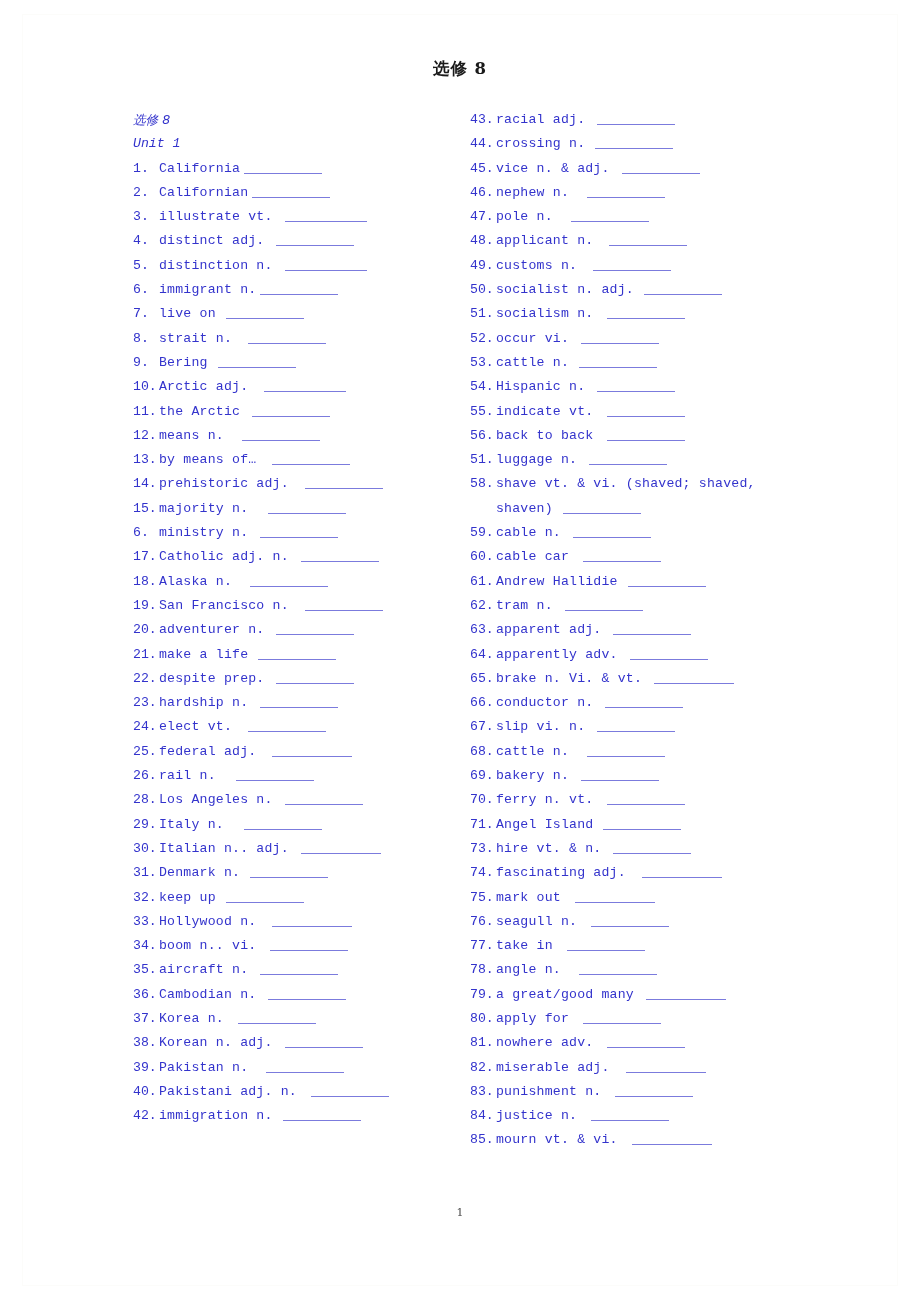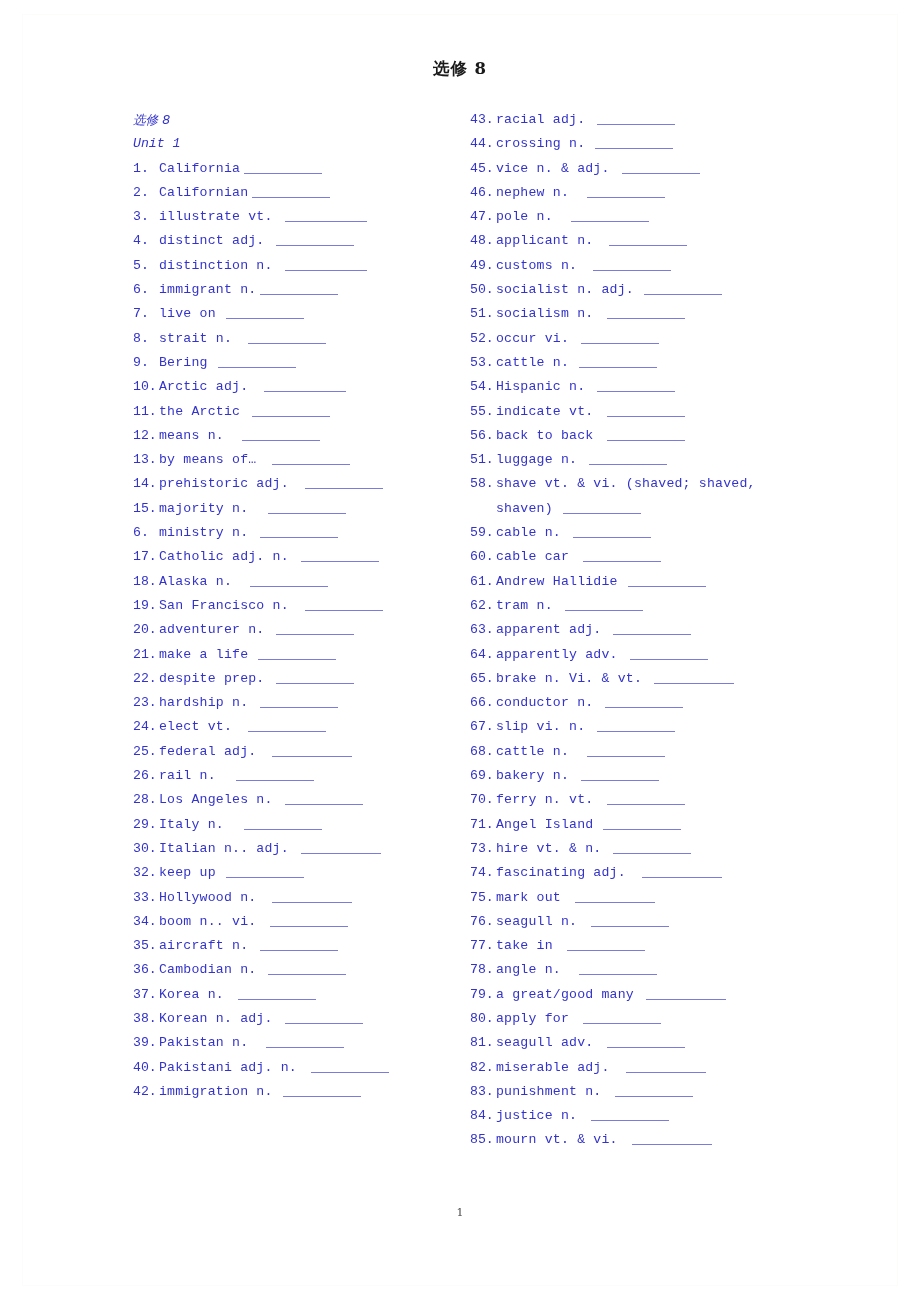--- a/index.html
+++ b/index.html
@@ -239,20 +239,24 @@
           </div>
           <div class="entry">
             <span class="num">29.</span>
             <span class="body"><span class="term">Italy  n.</span><span class="blank" style="width: 78px; margin-left: 20px;"></span></span>
           </div>
           <div class="entry">
             <span class="num">30.</span>
             <span class="body"><span class="term">Italian  n.. adj.</span><span class="blank" style="width: 80px; margin-left: 12px;"></span></span>
           </div>
           <div class="entry">
+            <span class="num">31.</span>
+            <span class="body"><span class="term">Denmark  n.</span><span class="blank" style="width: 78px; margin-left: 10px;"></span></span>
+          </div>
+          <div class="entry">
             <span class="num">32.</span>
             <span class="body"><span class="term">keep up</span><span class="blank" style="width: 78px; margin-left: 10px;"></span></span>
           </div>
           <div class="entry">
             <span class="num">33.</span>
             <span class="body"><span class="term">Hollywood  n.</span><span class="blank" style="width: 80px; margin-left: 16px;"></span></span>
           </div>
           <div class="entry">
             <span class="num">34.</span>
             <span class="body"><span class="term">boom  n.. vi.</span><span class="blank" style="width: 78px; margin-left: 14px;"></span></span>
@@ -433,21 +437,21 @@
           <div class="entry">
             <span class="num">79.</span>
             <span class="body"><span class="term">a great/good many</span><span class="blank" style="width: 80px; margin-left: 12px;"></span></span>
           </div>
           <div class="entry">
             <span class="num">80.</span>
             <span class="body"><span class="term">apply for</span><span class="blank" style="width: 78px; margin-left: 14px;"></span></span>
           </div>
           <div class="entry">
             <span class="num">81.</span>
-            <span class="body"><span class="term">seagull  adv.</span><span class="blank" style="width: 78px; margin-left: 14px;"></span></span>
+            <span class="body"><span class="term">nowhere  adv.</span><span class="blank" style="width: 78px; margin-left: 14px;"></span></span>
           </div>
           <div class="entry">
             <span class="num">82.</span>
             <span class="body"><span class="term">miserable  adj.</span><span class="blank" style="width: 80px; margin-left: 16px;"></span></span>
           </div>
           <div class="entry">
             <span class="num">83.</span>
             <span class="body"><span class="term">punishment  n.</span><span class="blank" style="width: 78px; margin-left: 14px;"></span></span>
           </div>
           <div class="entry">

